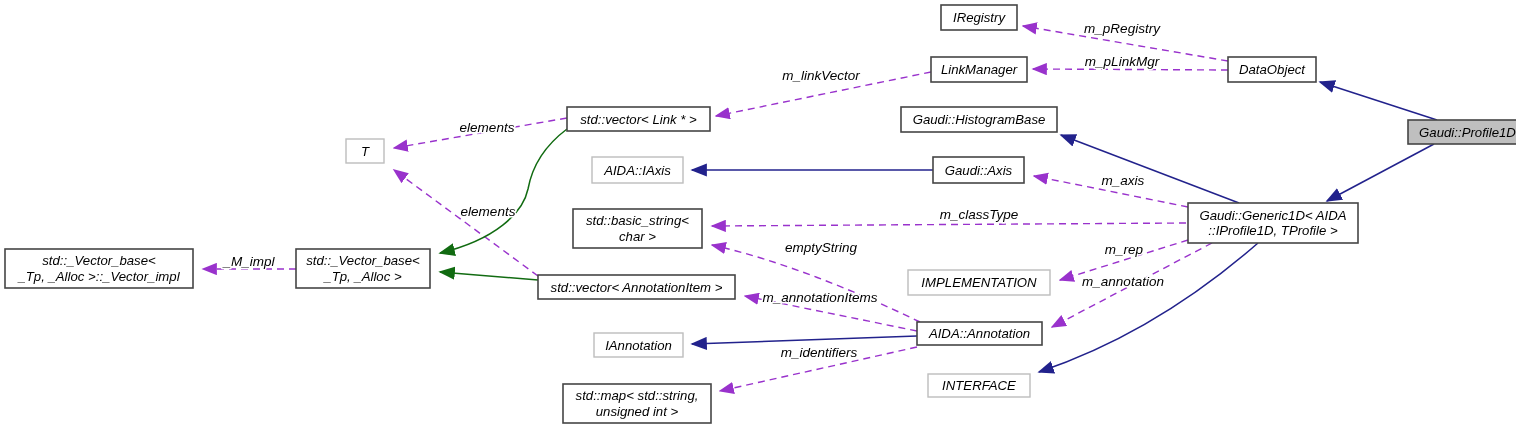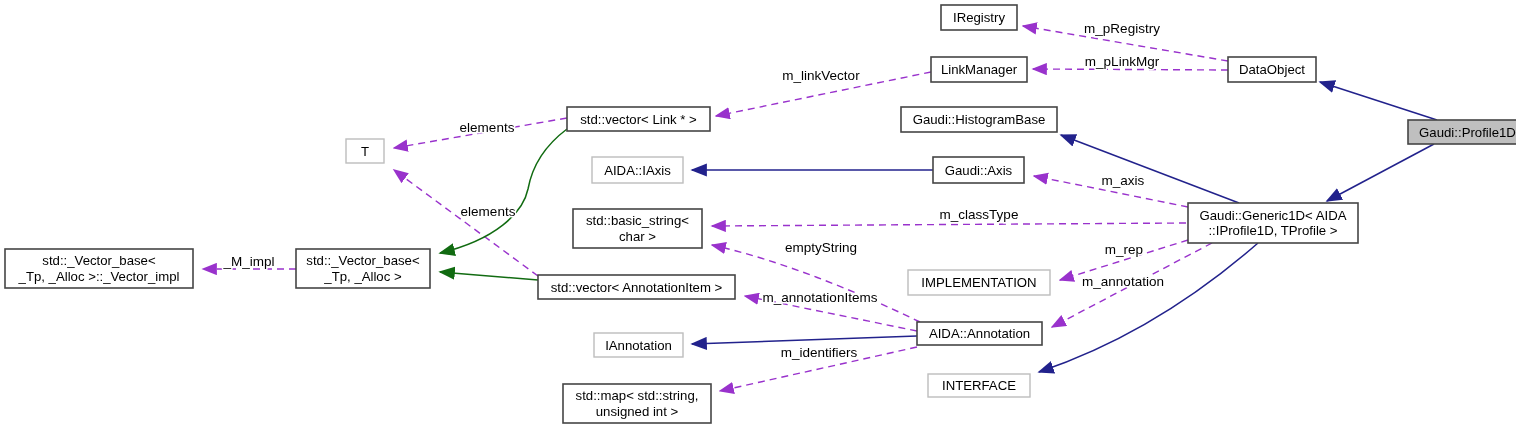--- a/index.html
+++ b/index.html
@@ -7,20 +7,21 @@
     padding: 0;
     background: #ffffff;
     font-family: "Liberation Sans", sans-serif;
   }
   #stage {
     position: relative;
     width: 1516px;
     height: 431px;
     background: #ffffff;
     overflow: hidden;
+    font-style: italic;
   }
   svg { display: block; }
   .edge-label {
     font-family: "Liberation Sans", sans-serif;
     font-size: 13.5px;
     fill: #000000;
     text-anchor: middle;
     paint-order: stroke;
     stroke: #ffffff;
     stroke-width: 3px;

